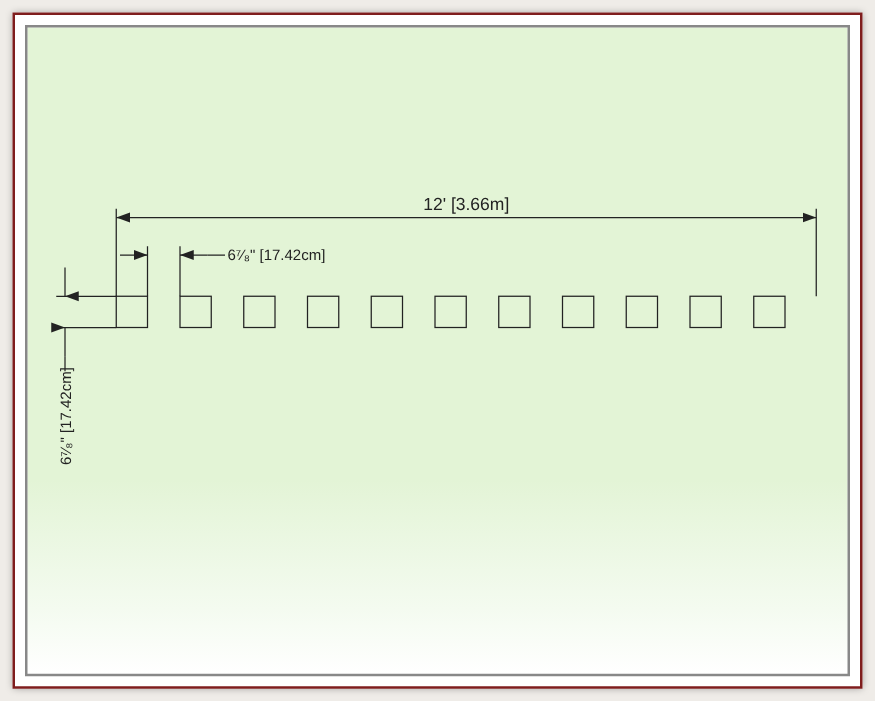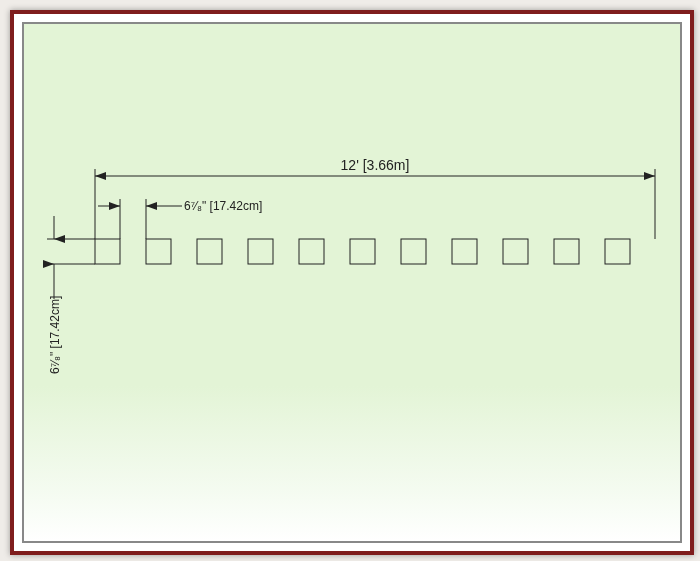--- a/index.html
+++ b/index.html
@@ -1,18 +1,18 @@
 <!DOCTYPE html>
 <html><head>
 <meta charset="utf-8">
 <style>
   html,body{margin:0;padding:0;width:700px;height:561px;background:#efece8;font-family:Arial,Helvetica,sans-serif;}
   .outer-frame{
     position:absolute;left:10px;top:10px;width:676px;height:537px;
-    border:4px solid #7f1d1d;background:#fff;
+    border:2px solid #7f1d1d;background:#fff;
     box-shadow:0 0 6px rgba(0,0,0,.35);
   }
   .inner-frame{
     position:absolute;left:8px;top:8px;right:8px;bottom:8px;
     border:2px solid #888;
     background:linear-gradient(to bottom,#e3f4d6 0%,#e3f4d6 70%,#f4fbf0 90%,#ffffff 100%);
     overflow:hidden;
   }
   svg{position:absolute;left:0;top:0;}
   .dim-text{font-size:14px;fill:#222;}

